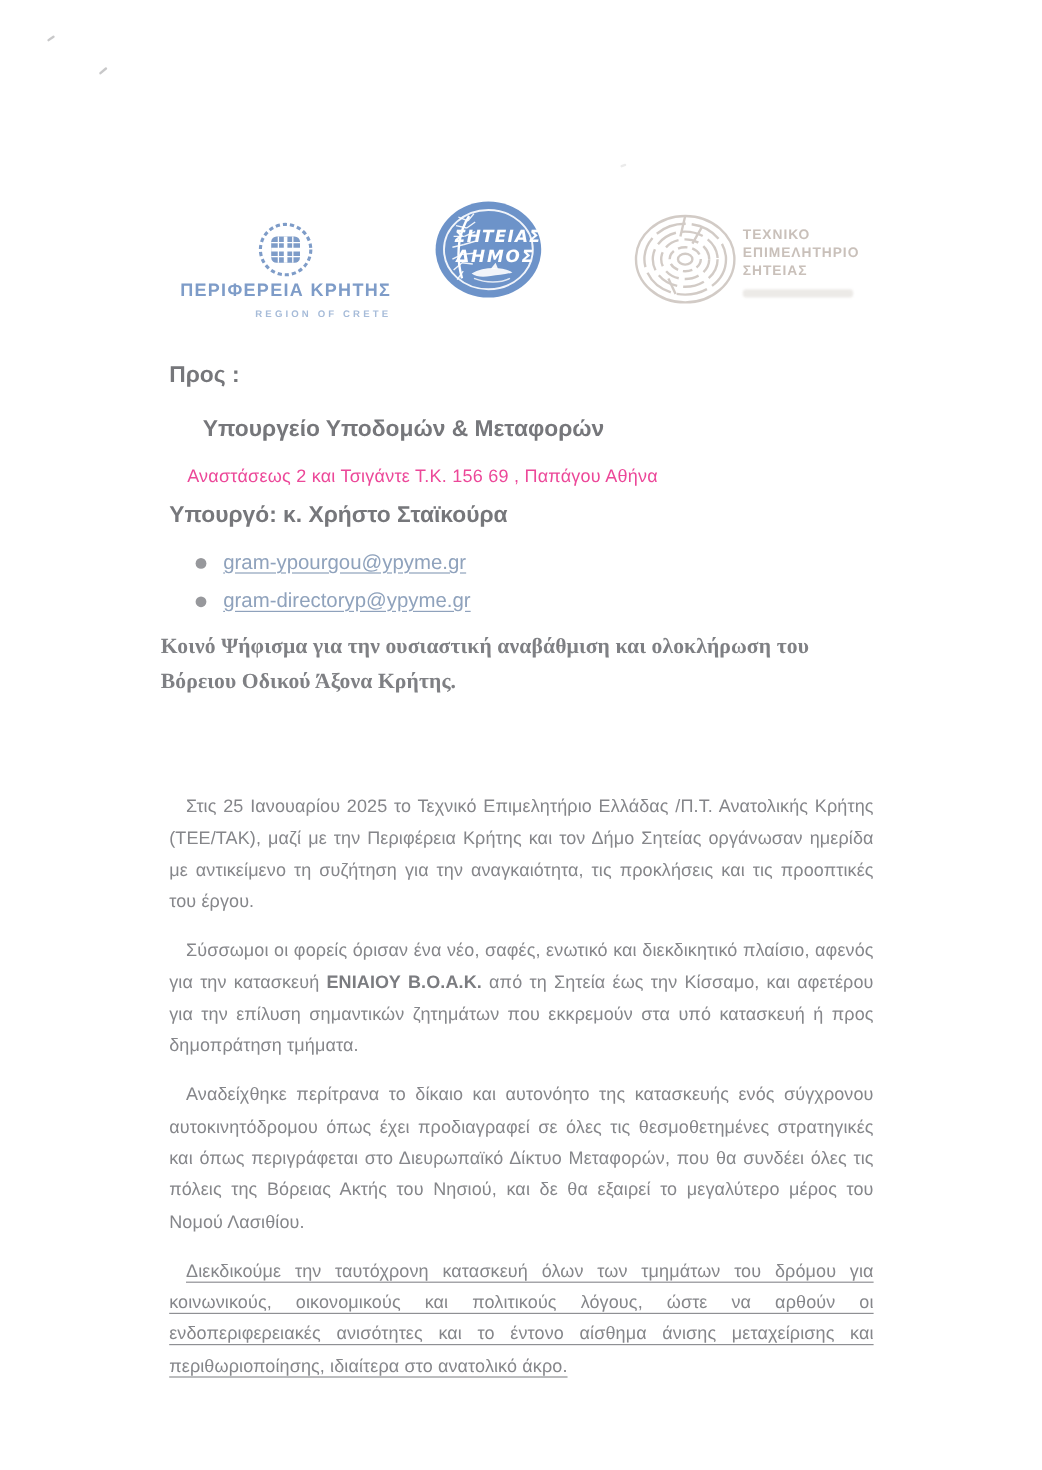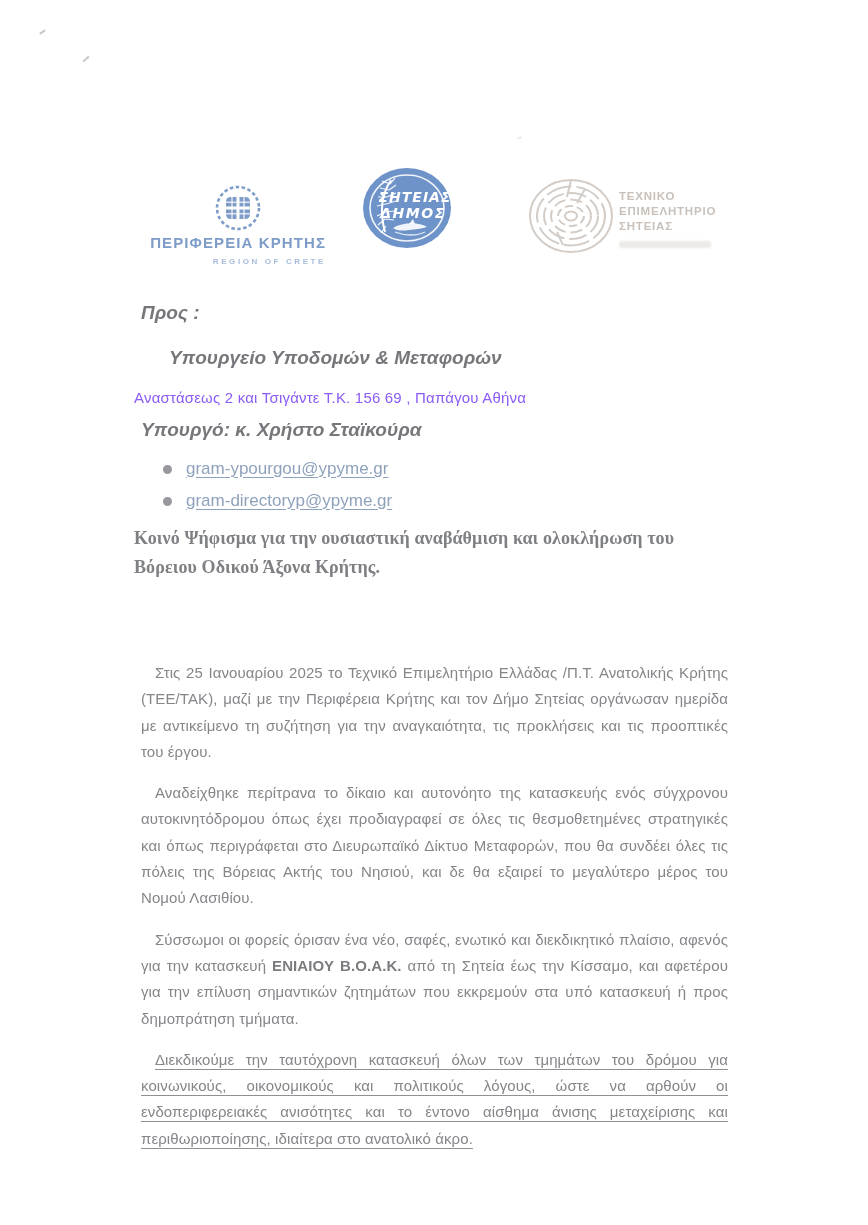--- a/index.html
+++ b/index.html
@@ -88,30 +88,29 @@
     filter: blur(1px);
   }
 
   
   .h-bold {
     position: absolute;
     font-size: 19px;
     font-weight: bold;
     color: #76777b;
     white-space: nowrap;
-    font-style: italic;
   }
   .to-label      { left: 141px; top: 302px; }
   .ministry-line { left: 141px; top: 347px; margin-left: 28px; }
   .minister-line { left: 141px; top: 419px; }
   .address-line {
     position: absolute;
-    left: 134px; top: 389px;
+    left: 156px; top: 389px;
     font-size: 15px;
-    color: #8b5cf6;
+    color: #ec4899;
     letter-spacing: .2px;
     white-space: nowrap;
   }
   .email-list {
     position: absolute;
     left: 163px; top: 453px;
     list-style: none;
     margin: 0; padding: 0;
   }
   .email-list li {
@@ -243,18 +242,18 @@
     <li>
       <span class="email-bullet"></span>
       <span class="email-link">gram-directoryp@ypyme.gr</span>
     </li>
   </ul>
 
   <div class="doc-title">Κοινό Ψήφισμα για την ουσιαστική αναβάθμιση και ολοκλήρωση του Βόρειου Οδικού Άξονα Κρήτης.</div>
 
   <div class="body-text">
     <p>Στις 25 Ιανουαρίου 2025 το  Τεχνικό Επιμελητήριο Ελλάδας /Π.Τ. Ανατολικής Κρήτης (ΤΕΕ/ΤΑΚ), μαζί με την Περιφέρεια Κρήτης και τον Δήμο Σητείας οργάνωσαν  ημερίδα με αντικείμενο τη συζήτηση για την αναγκαιότητα, τις προκλήσεις και τις προοπτικές του έργου.</p>
+    <p><span>Σύσσωμοι οι φορείς όρισαν ένα νέο, σαφές, ενωτικό και διεκδικητικό πλαίσιο, αφενός για την κατασκευή </span><b>ΕΝΙΑΙΟΥ Β.Ο.Α.Κ.</b><span>  από τη Σητεία έως την Κίσσαμο, και αφετέρου για την επίλυση σημαντικών ζητημάτων που εκκρεμούν στα υπό κατασκευή ή προς δημοπράτηση τμήματα.</span></p>
     <p>Αναδείχθηκε περίτρανα το δίκαιο και αυτονόητο της κατασκευής ενός σύγχρονου αυτοκινητόδρομου όπως έχει προδιαγραφεί σε όλες τις θεσμοθετημένες στρατηγικές και όπως περιγράφεται στο Διευρωπαϊκό Δίκτυο Μεταφορών,  που θα συνδέει όλες τις πόλεις της Βόρειας Ακτής του Νησιού, και δε θα εξαιρεί το μεγαλύτερο μέρος του Νομού Λασιθίου.</p>
-    <p><span>Σύσσωμοι οι φορείς όρισαν ένα νέο, σαφές, ενωτικό και διεκδικητικό πλαίσιο, αφενός για την κατασκευή </span><b>ΕΝΙΑΙΟΥ Β.Ο.Α.Κ.</b><span>  από τη Σητεία έως την Κίσσαμο, και αφετέρου για την επίλυση σημαντικών ζητημάτων που εκκρεμούν στα υπό κατασκευή ή προς δημοπράτηση τμήματα.</span></p>
     <p class="underlined">Διεκδικούμε την ταυτόχρονη κατασκευή όλων των τμημάτων του δρόμου για κοινωνικούς, οικονομικούς και πολιτικούς λόγους, ώστε να αρθούν οι ενδοπεριφερειακές ανισότητες και το έντονο αίσθημα άνισης μεταχείρισης και περιθωριοποίησης, ιδιαίτερα στο ανατολικό άκρο.</p>
   </div>
 
 </div>
 
 </body></html>

